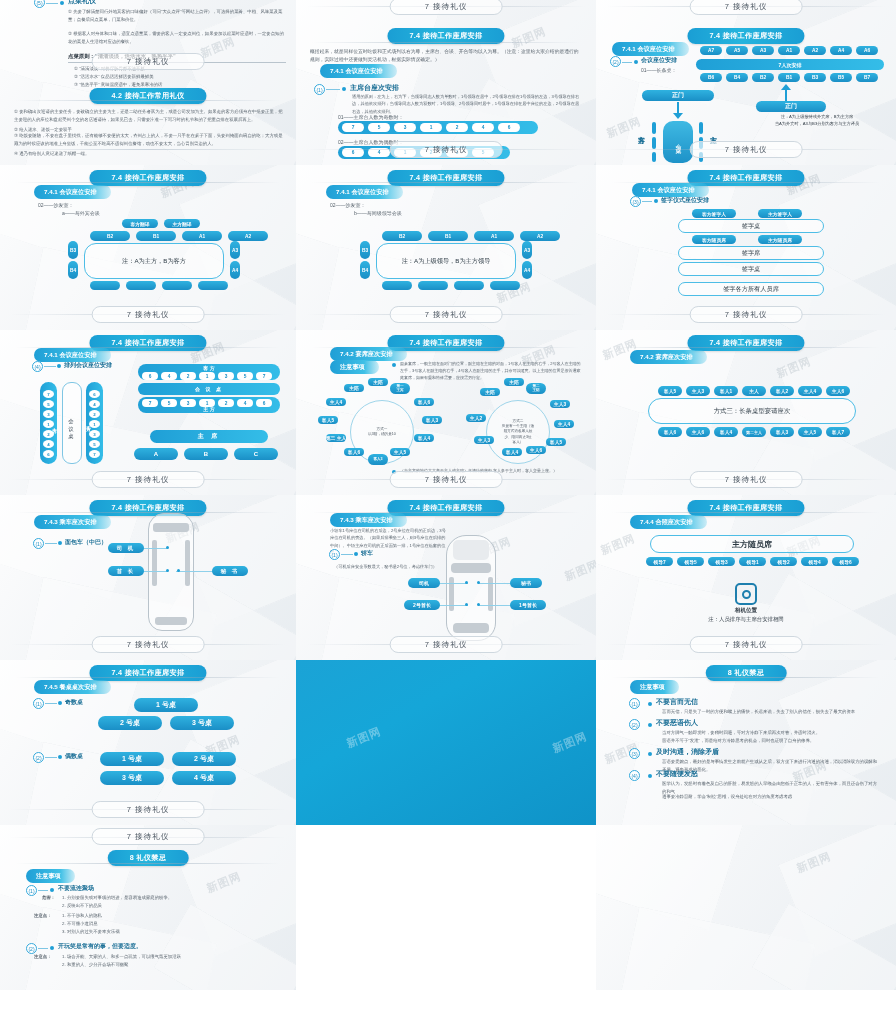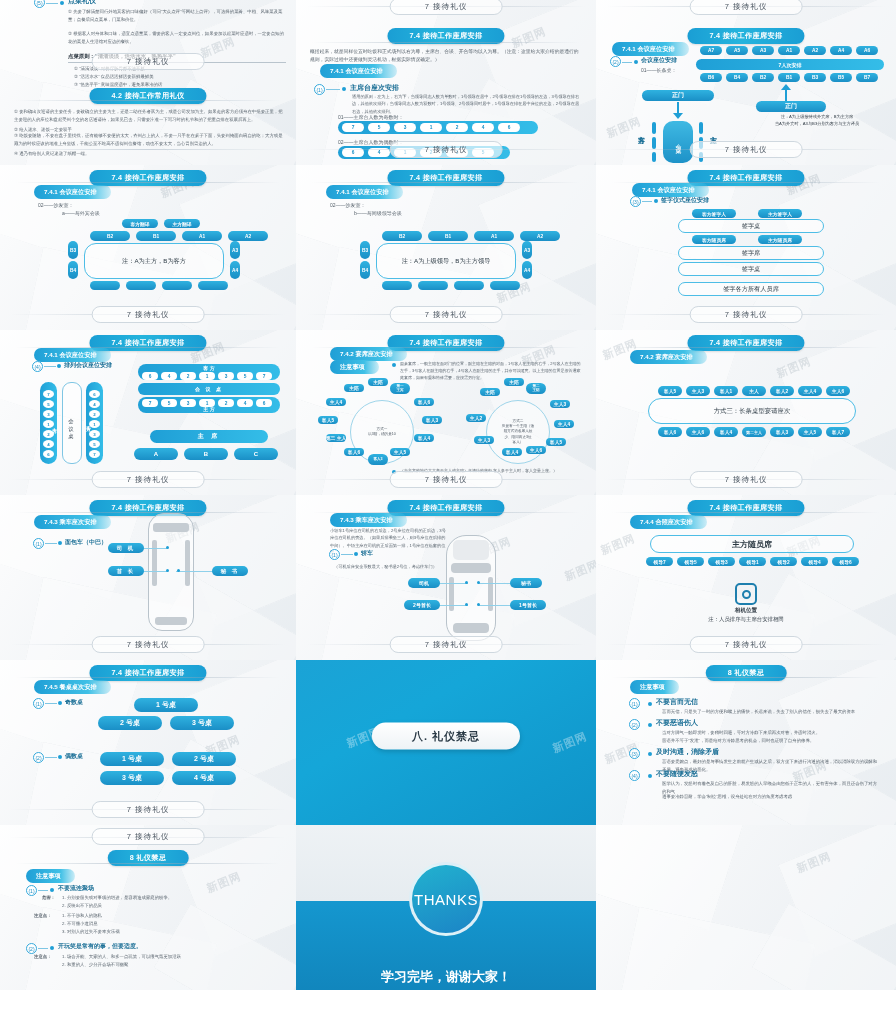--- a/index.html
+++ b/index.html
@@ -640,21 +640,20 @@
   <div class="abs chip" style="left:172px; top:92px; width:64px; height:14px; font-size:7px; border-radius:8px;">2 号桌</div>
   <div class="abs chip" style="left:100px; top:111px; width:64px; height:14px; font-size:7px; border-radius:8px;">3 号桌</div>
   <div class="abs chip" style="left:172px; top:111px; width:64px; height:14px; font-size:7px; border-radius:8px;">4 号桌</div>
   <div class="ftrline"></div>
   <div class="ftr">7  接待礼仪</div>
 </div>
 
 <div class="slide titleslide" style="grid-column:2; grid-row:5 / span 1;">
   <span class="wm" style="left:50px; top:70px; color:rgba(255,255,255,.35);">新图网</span>
   <span class="wm" style="left:256px; top:75px; color:rgba(255,255,255,.35);">新图网</span>
-  <div class="titlepill">八. 礼仪禁忌</div>
 </div>
 
 <div class="slide" style="grid-column:3; grid-row:5;">
   <div class="poly">
         <i class="p1"></i>
         <i class="p2"></i>
         <i class="p3"></i>
         <i class="p4"></i>
       </div>
   <span class="wm" style="left:8px; top:86px;">新图网</span>
@@ -713,24 +712,20 @@
 
   <div class="numdot" style="left:26px; top:118px;">(2)</div>
   <div class="dashline" style="left:38px; top:123px; width:10px;"></div>
   <div class="bdot" style="left:50px; top:121px;"></div>
   <div class="blabel" style="left:58px; top:117px; font-size:6px;">开玩笑是常有的事，但要适度。</div>
   <div class="body" style="left:34px; top:128px; font-weight:700;">注意点：</div>
   <div class="body" style="left:62px; top:128px; width:216px;">1. 场合开能、大家的人、和多一点玩笑，可以缓气氛更加活跃</div>
   <div class="body" style="left:62px; top:136px; width:216px;">2. 和重的人、少分开会场不可幽聚</div>
 </div>
 
-<div class="slide thanks" style="grid-column:2; grid-row:6;">
-  <div class="thcircle">THANKS</div>
-  <div class="thtext">学习完毕，谢谢大家！</div>
-</div>
 
 <div class="slide" style="grid-column:3; grid-row:6;">
   <div class="poly">
         <i class="p1"></i>
         <i class="p2"></i>
         <i class="p3"></i>
         <i class="p4"></i>
       </div>
   <span class="wm" style="left:200px; top:30px;">新图网</span>
 </div>

